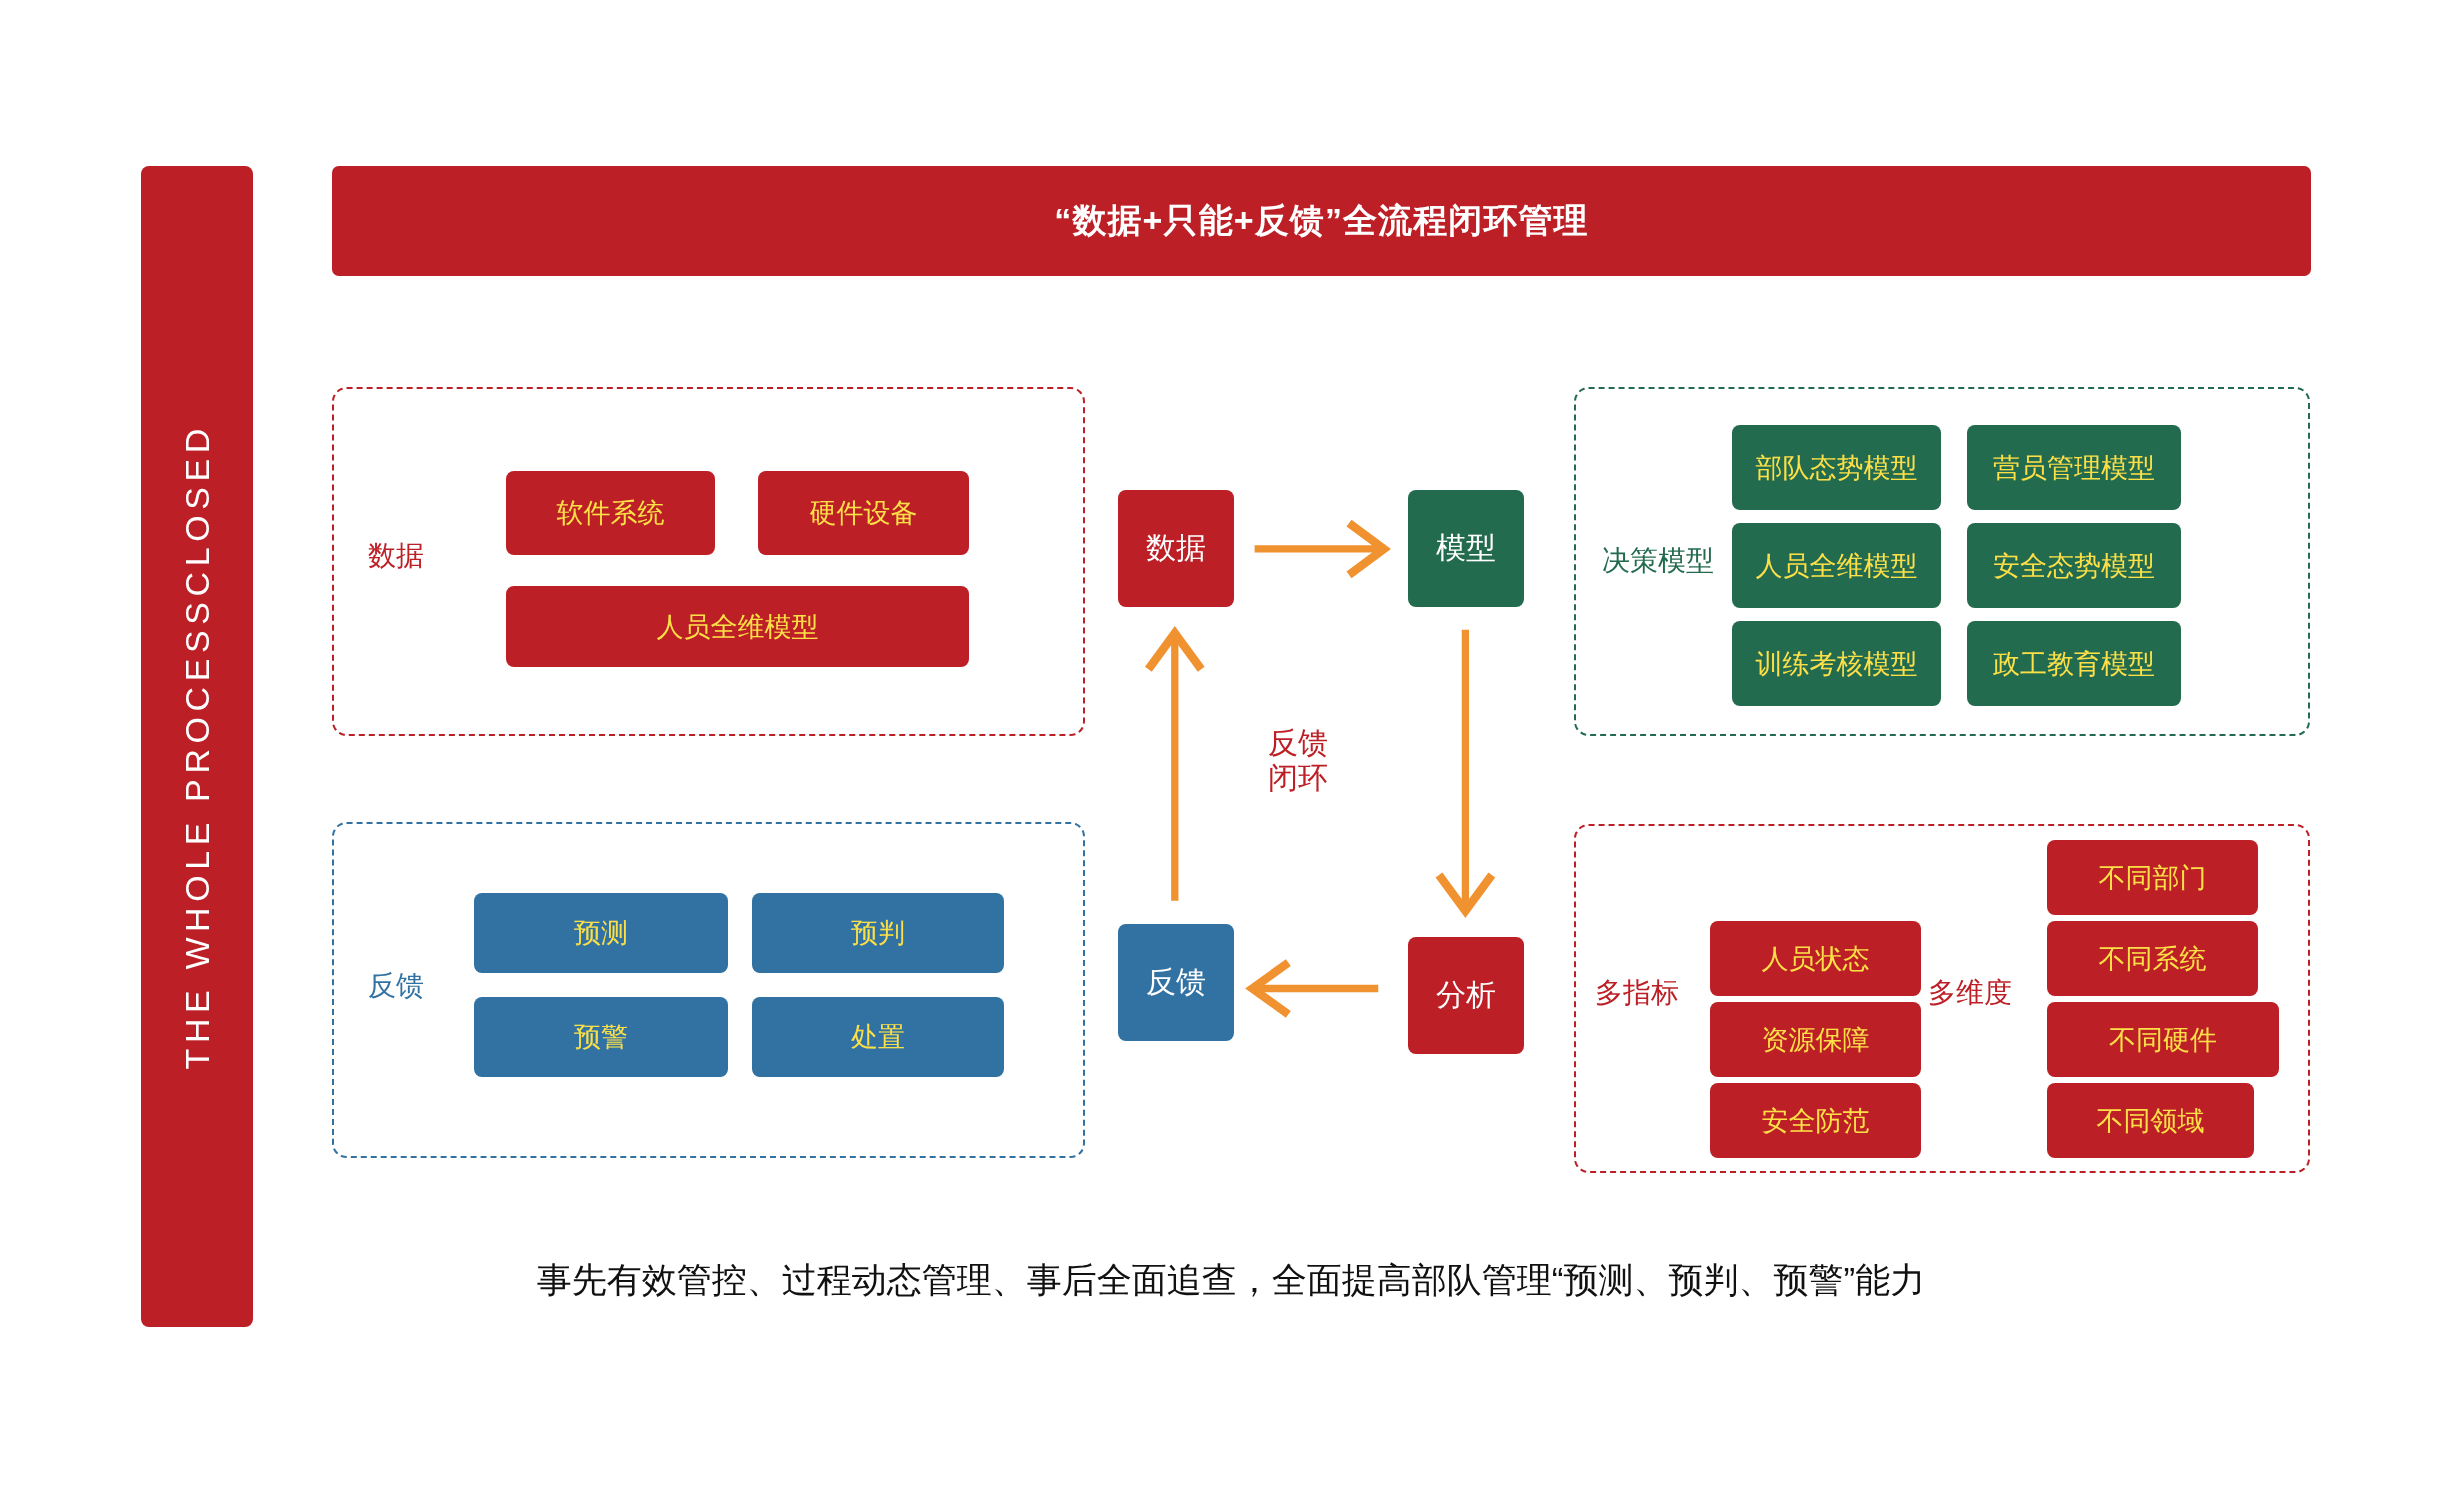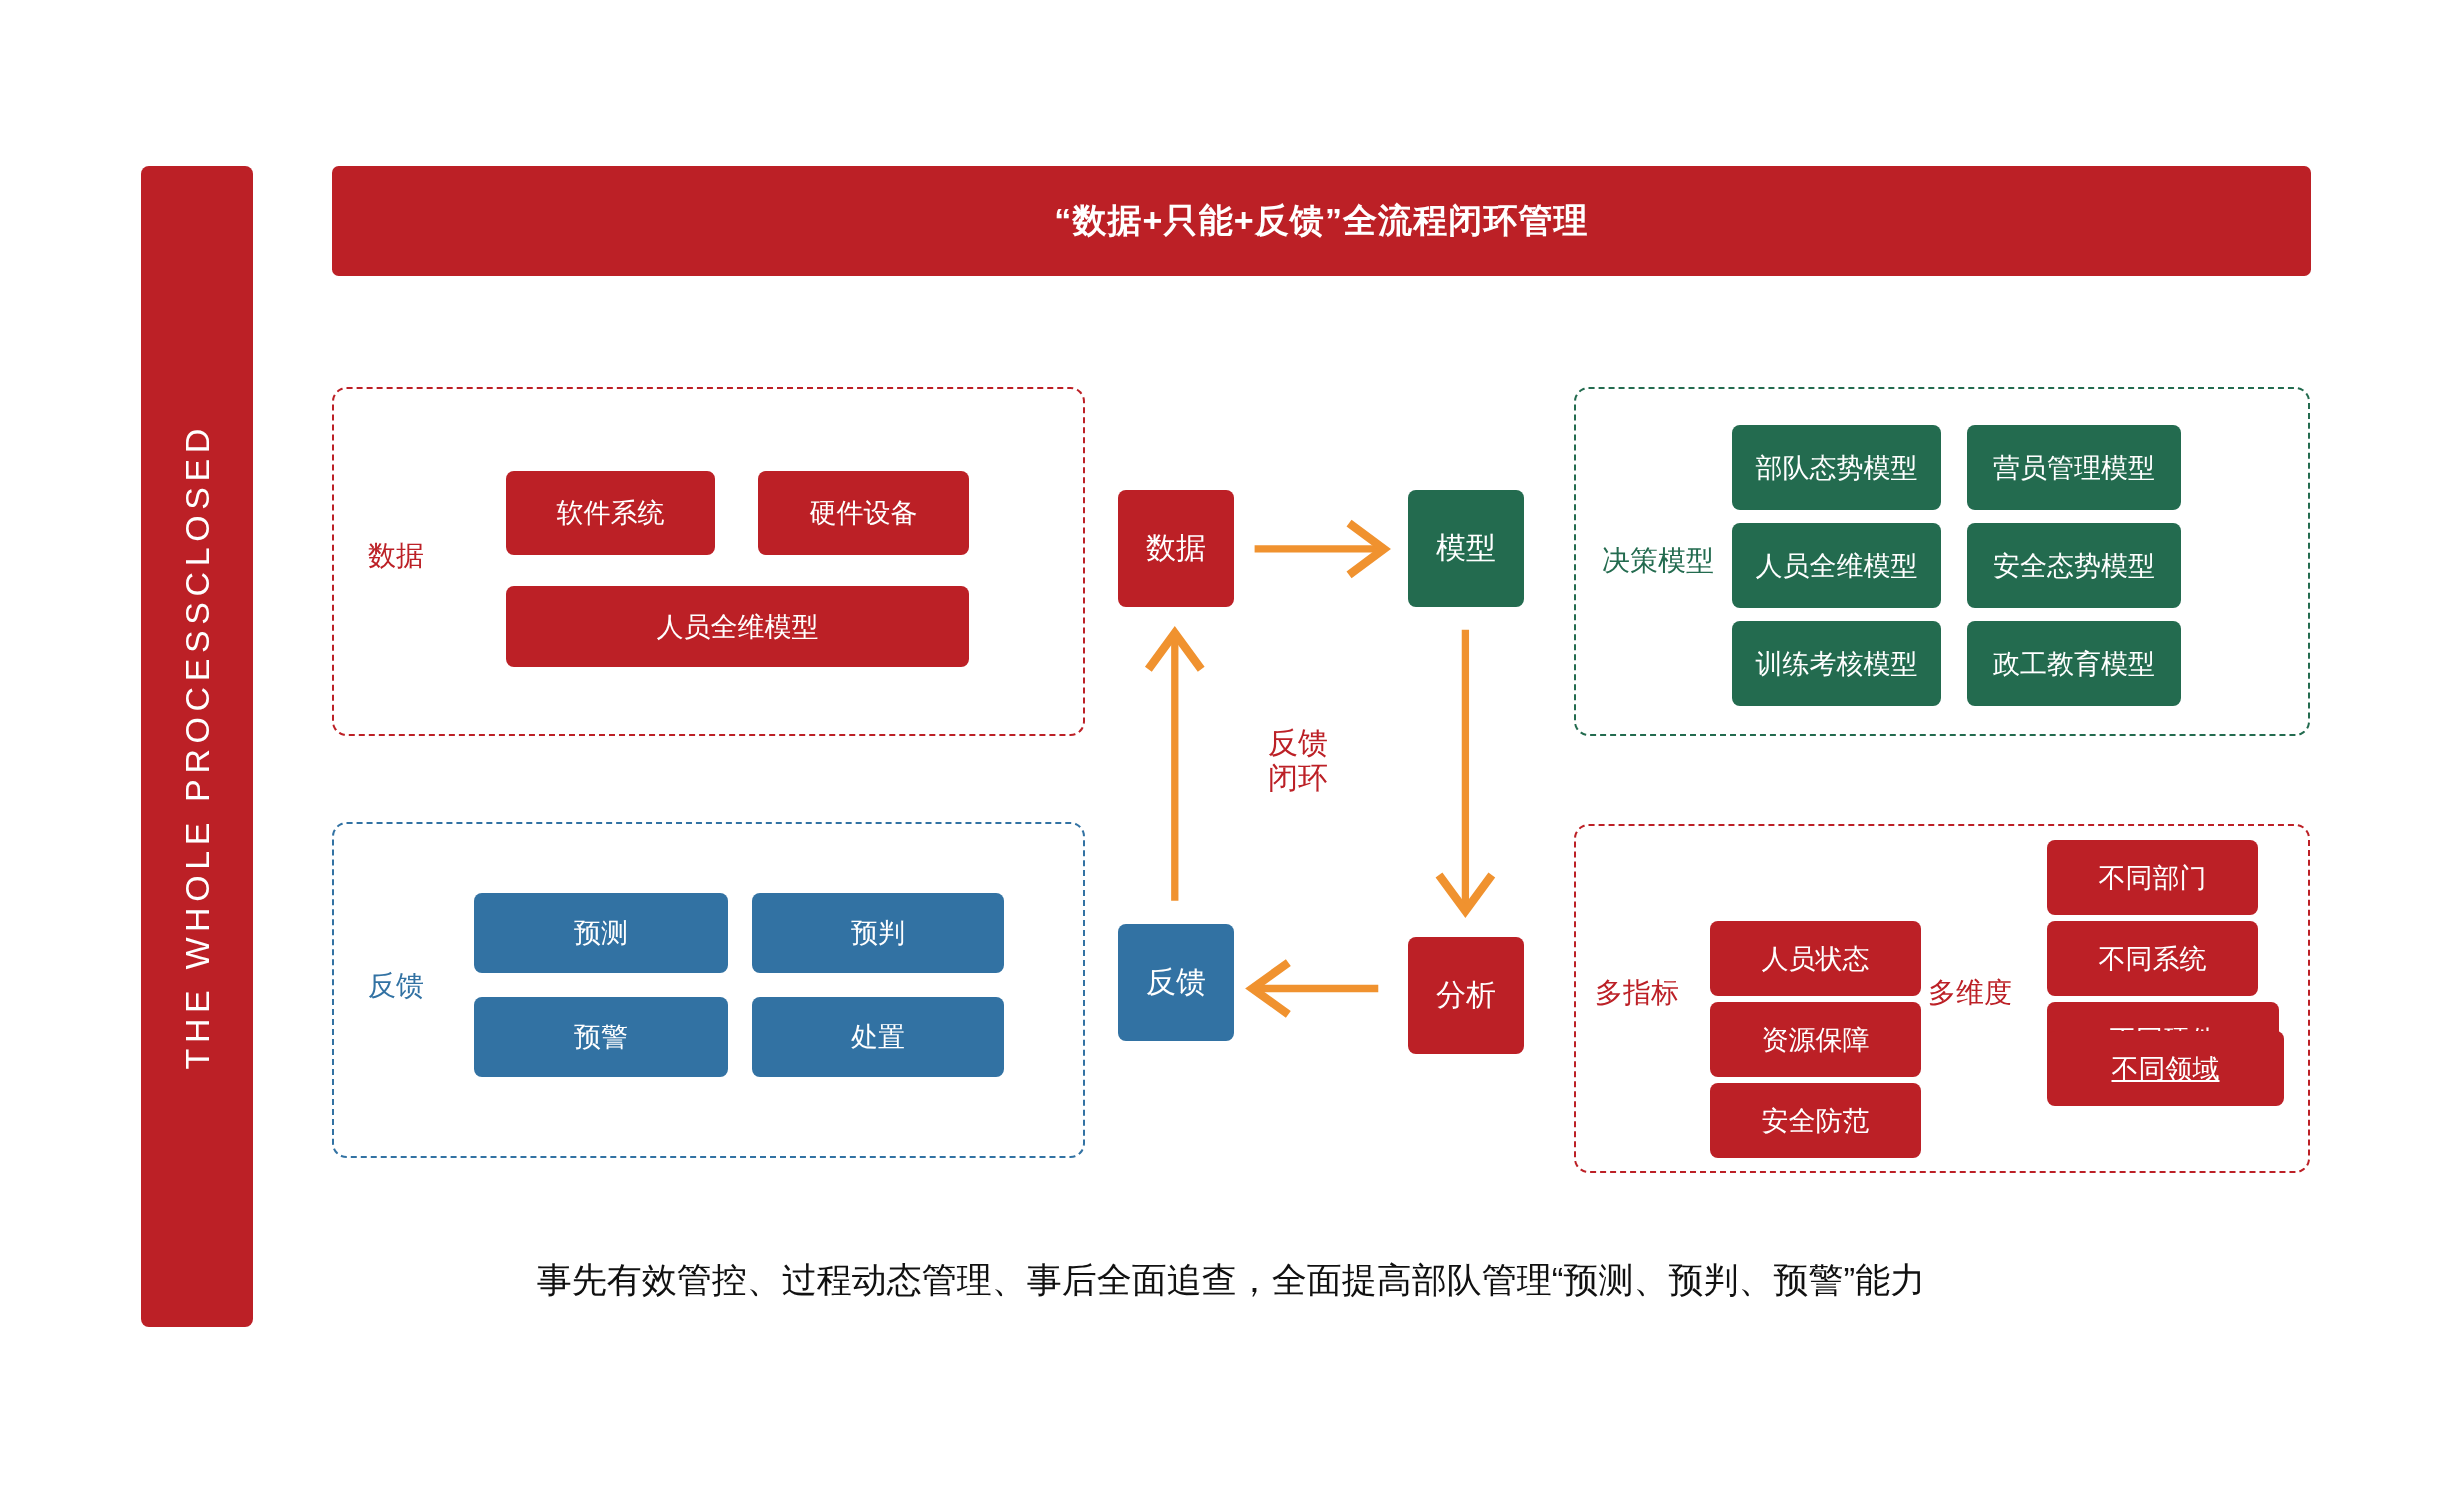--- a/index.html
+++ b/index.html
@@ -60,21 +60,21 @@
   .lbl-data     { left: 368px;  top: 541px;  color: #BC2026; }
   .lbl-model    { left: 1602px; top: 546px;  color: #236B4F; }
   .lbl-feedback { left: 368px;  top: 971px; color: #3272A3; }
   .lbl-metric   { left: 1595px; top: 978px; color: #BC2026; }
   .lbl-dim      { left: 1928px; top: 978px; color: #BC2026; }
 
   
   .chip {
     position: absolute; border-radius: 7.9px;
     display: flex; align-items: center; justify-content: center;
-    color: #ffffff; font-size: 27px; white-space: nowrap;
+    color: #fde047; font-size: 27px; white-space: nowrap;
   }
   .chip-red   { background: #BC2026; }
   .chip-green { background: #236B4F; }
   .chip-blue  { background: #3272A3; }
 
   
   .c-soft  { left: 506px;  top: 471px;  width: 209px; height: 84px; }
   .c-hard  { left: 758px; top: 471px; width: 211px; height: 84px; }
   .c-third { left: 506px;  top: 586px; width: 463px; height: 81px; }
 
@@ -94,21 +94,21 @@
 
   
   .x-a { left: 1710px; top: 840px; width: 211px; height: 75px; }
   .x-b { left: 1710px; top: 921px; width: 211px; height: 75px; }
   .x-c { left: 1710px; top: 1002px; width: 211px; height: 75px; }
   .x-d { left: 1710px; top: 1083px; width: 211px; height: 75px; }
   
   .y-a { left: 2047px; top: 840px; width: 211px; height: 75px; }
   .y-b { left: 2047px; top: 921px; width: 211px; height: 75px; }
   .y-c { left: 2047px; top: 1002px; width: 232px; height: 75px; }
-  .y-d { left: 2047px; top: 1031px; width: 237px; height: 75px; text-decoration: underline; }
+  .y-d { left: 2047px; top: 1083px; width: 207px; height: 75px; }
 
   
   .node {
     position: absolute; border-radius: 7.9px;
     display: flex; align-items: center; justify-content: center;
     color: #ffffff; font-size: 30px; white-space: nowrap;
   }
   .n-data  { left: 1118px; top: 490px;  width: 116px; height: 117px; background:#BC2026; }
   .n-model { left: 1408px; top: 490px;  width: 116px; height: 117px; background:#236B4F; }
   .n-anal  { left: 1408px; top: 937px; width: 116px; height: 117px; background:#BC2026; }

